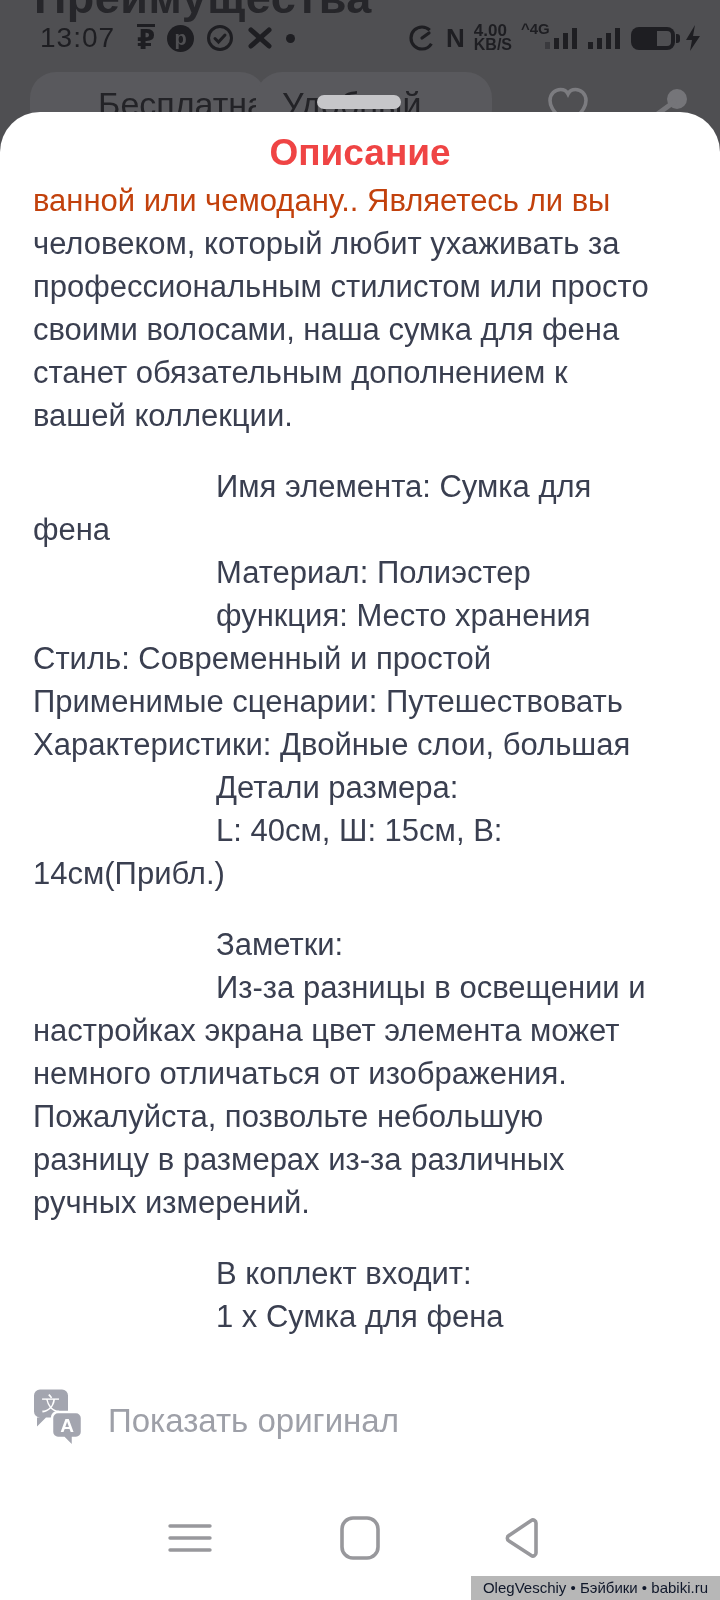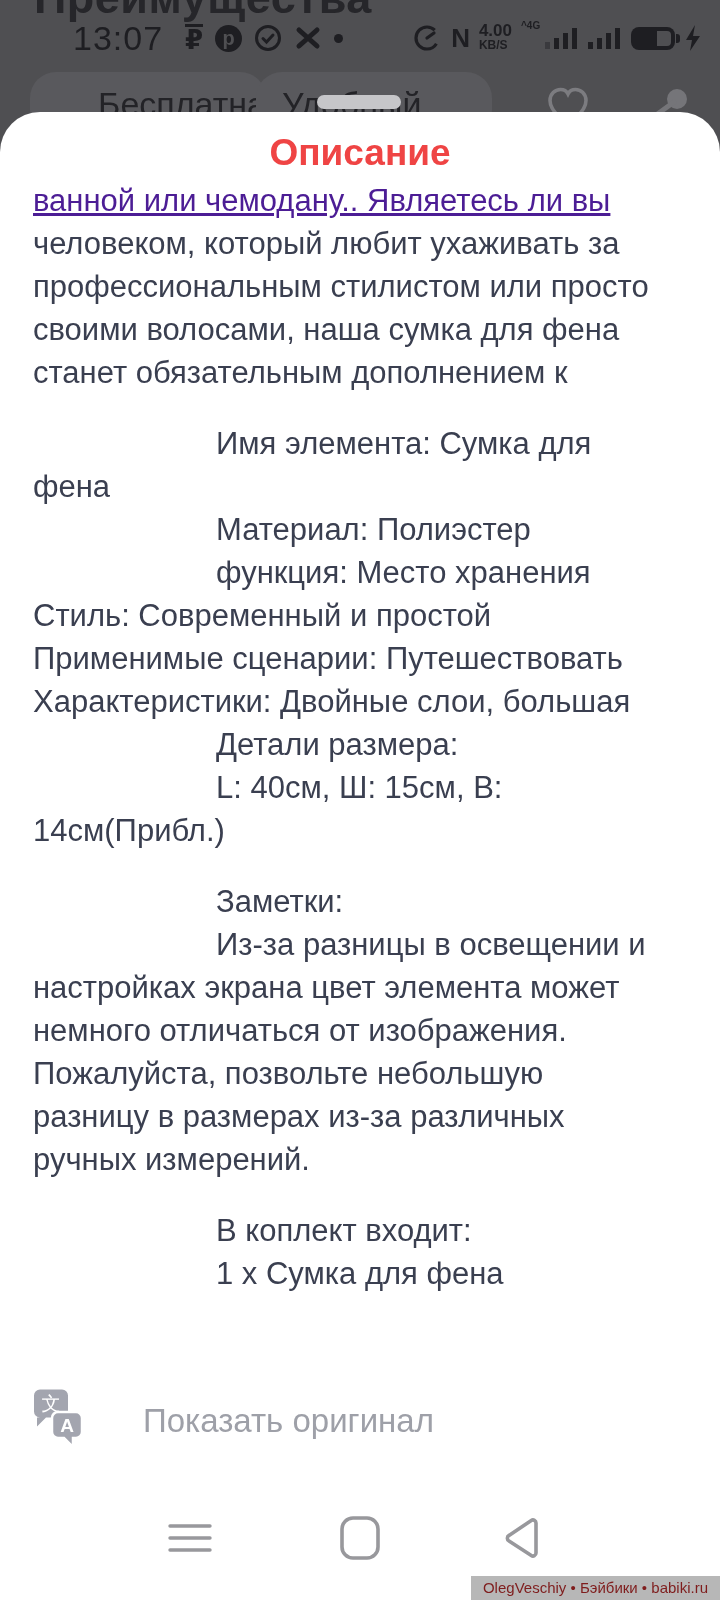--- a/index.html
+++ b/index.html
@@ -11,32 +11,32 @@
   
   .bg-layer{position:absolute;inset:0;}
   .page-heading{
     position:absolute;left:34px;top:-28px;font-size:45px;font-weight:700;
     color:#26262a;letter-spacing:.5px;white-space:nowrap;
   }
   .status-bar{
     position:absolute;left:0;right:0;top:20px;height:36px;
     display:flex;align-items:center;color:#1e1e22;
   }
-  .status-time{margin-left:73px;font-size:34px;letter-spacing:1px;}
+  .status-time{margin-left:40px;font-size:28px;letter-spacing:1px;}
   .notif-icons{display:flex;align-items:center;gap:12px;margin-left:22px;}
   .nicon{display:inline-flex;align-items:center;justify-content:center;}
   .ruble{font-size:26px;font-weight:700;border-top:3px solid #1e1e22;line-height:26px;}
   .pin-circle{width:27px;height:27px;border-radius:50%;background:#1e1e22;color:#4f4f52;
     font-size:20px;font-weight:700;display:flex;align-items:center;justify-content:center;}
   .dot{width:9px;height:9px;border-radius:50%;background:#1e1e22;}
   .status-right{position:absolute;right:18px;top:0;height:36px;display:flex;align-items:center;gap:9px;}
   .kbs{display:flex;flex-direction:column;font-weight:700;line-height:14px;}
-  .kbs .t{font-size:17px;} .kbs .b{font-size:12px;}
+  .kbs .t{font-size:17px;} .kbs .b{font-size:16px;}
   .sig-wrap{position:relative;width:58px;height:34px;}
-  .sig-label{position:absolute;left:0;top:-1px;font-size:10px;font-weight:700;}
+  .sig-label{position:absolute;left:0;top:-1px;font-size:15px;font-weight:700;}
   .sig-bars{position:absolute;right:0;bottom:2px;}
   .battery{position:relative;width:44px;height:23px;background:#1e1e22;border-radius:8px;}
   .battery .level{position:absolute;right:4px;top:4px;bottom:4px;width:14px;background:#4f4f52;border-radius:0 4px 4px 0;}
   .battery .nub{position:absolute;right:-5px;top:7px;width:4px;height:9px;background:#1e1e22;border-radius:0 3px 3px 0;}
   .chip{
     position:absolute;top:72px;height:64px;background:#59595d;border-radius:26px;
     color:#232327;font-size:34px;display:flex;align-items:center;
   }
   .chip1{left:30px;width:212px;padding-left:24px;justify-content:flex-end;}
   .chip2{left:256px;width:210px;padding-left:26px;}
@@ -54,34 +54,34 @@
   .sheet-title{
     position:absolute;left:0;right:0;top:20px;text-align:center;
     font-size:37px;font-weight:700;color:#ef4444;
   }
   .desc{
     position:absolute;left:33px;right:16px;top:67px;
     font-size:31px;line-height:43px;color:#3a3f50;white-space:nowrap;overflow:hidden;
   }
   .desc .line{height:43px;}
   .desc .line.indent{padding-left:183px;}
-  .desc .line.faded{color:#4c1d95;text-decoration:underline;}
+  .desc .line.faded{color:#c2410c;}
   .desc .gap{height:28px;}
   .show-orig{
     position:absolute;left:30px;top:1276px;display:flex;align-items:flex-start;gap:22px;
   }
-  .show-orig .label{font-size:33px;color:#9ea0a8;padding-top:14px;margin-left:35px;}
+  .show-orig .label{font-size:33px;color:#9ea0a8;padding-top:14px;}
   
   .navbar{position:absolute;left:0;right:0;bottom:30px;height:60px;z-index:4;}
   .navbtn{position:absolute;top:0;width:70px;height:60px;display:flex;align-items:center;justify-content:center;}
   .nav-recents{left:155px;} .nav-home{left:325px;} .nav-back{left:488px;}
   
   .watermark{
     position:absolute;right:0;bottom:0;height:24px;line-height:24px;z-index:6;
-    background:#b7b7b7;color:#7f1d1d;font-size:15px;padding:0 12px;white-space:nowrap;
+    background:#b7b7b7;color:#0f172a;font-size:15px;padding:0 12px;white-space:nowrap;
   }
 </style>
 </head>
 <body>
 
 <div class="phone">
 
   <div class="bg-layer">
     <div class="page-heading">Преимущества</div>
 
@@ -172,20 +172,21 @@
 
   <div class="sheet">
     <div class="sheet-title">Описание</div>
 
     <div class="desc">
         <div class="line faded">ванной или чемодану.. Являетесь ли вы</div>
         <div class="line">человеком, который любит ухаживать за</div>
         <div class="line">профессиональным стилистом или просто</div>
         <div class="line">своими волосами, наша сумка для фена</div>
         <div class="line">станет обязательным дополнением к</div>
+        <div class="line">вашей коллекции.</div>
         <div class="gap"></div>
         <div class="line indent">Имя элемента: Сумка для</div>
         <div class="line">фена</div>
         <div class="line indent">Материал: Полиэстер</div>
         <div class="line indent">функция: Место хранения</div>
         <div class="line">Стиль: Современный и простой</div>
         <div class="line">Применимые сценарии: Путешествовать</div>
         <div class="line">Характеристики: Двойные слои, большая</div>
         <div class="line indent">Детали размера:</div>
         <div class="line indent">L: 40см, Ш: 15см, В:</div>

